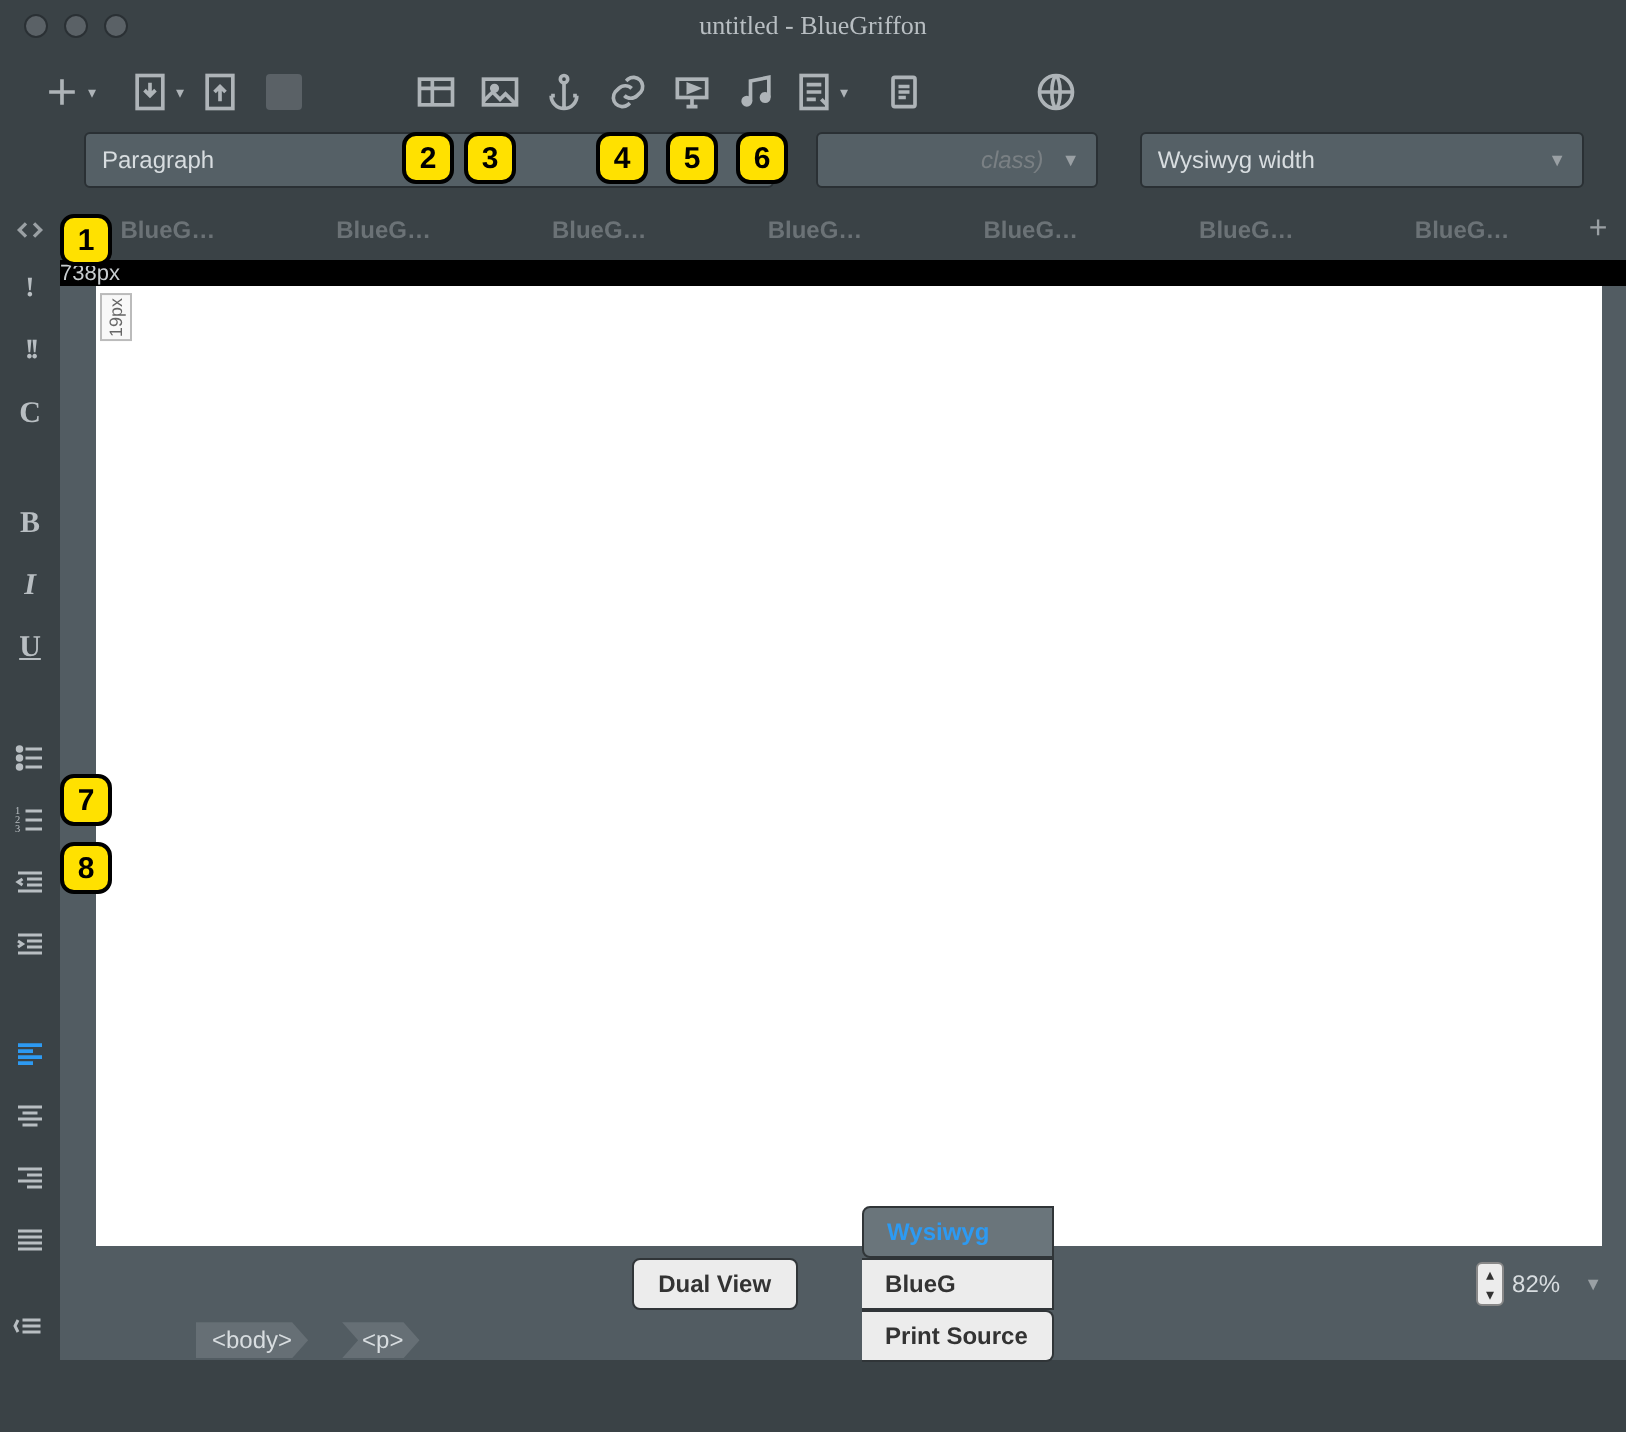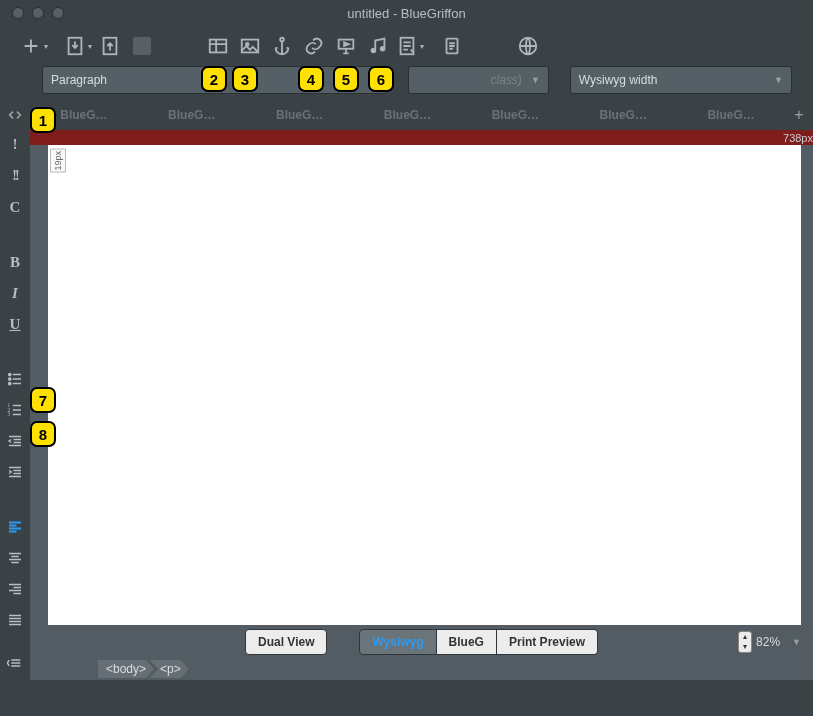--- a/index.html
+++ b/index.html
@@ -14,20 +14,21 @@
     position: relative;
   }
   
   .titlebar {
     height: 26px;
     background: #3a4246;
     display: flex;
     align-items: center;
     padding: 0 12px;
     position: relative;
+    font-family: Liberation Serif, serif;
   }
   .traffic-lights { display: flex; gap: 8px; }
   .traffic-light {
     width: 12px; height: 12px; border-radius: 50%;
     background: #5a6166;
     border: 0.5px solid #2a3034;
   }
   .title-text {
     position: absolute;
     left: 0; right: 0;
@@ -162,24 +163,24 @@
   
   .doc-wrap {
     flex: 1;
     display: flex;
     flex-direction: column;
     background: #525c62;
     position: relative;
   }
   .ruler-top {
     height: 18px;
-    background: #7f1d1d;
-    display: flex;
-    align-items: center;
-    justify-content: flex-end;
+    background: #000000;
+    display: flex;
+    align-items: center;
+    justify-content: flex-start;
     color: #c8cdd0;
     font-size: 11px;
     position: relative;
   }
   .ruler-left {
     width: 18px;
     background: #525c62;
   }
   .doc-body {
     flex: 1;
@@ -210,21 +211,21 @@
   }
   
   .bottom-controls {
     height: 38px;
     display: flex;
     align-items: center;
     justify-content: center;
     gap: 16px;
     position: relative;
   }
-  .view-btn-group { display: flex; }
+  .view-btn-group { display: flex; flex-direction: column; }
   .view-btn {
     background: #ececec;
     color: #333;
     font-size: 12px;
     font-weight: 600;
     padding: 5px 12px;
     border: 1px solid #303538;
     cursor: pointer;
   }
   .view-btn.solo { border-radius: 4px; margin-right: 16px; }
@@ -250,23 +251,24 @@
     font-size: 8px;
     color: #333;
     border: 1px solid #888;
   }
   .zoom-stepper div { flex:1; display:flex; align-items:center; justify-content:center; cursor:pointer;}
   .zoom-caret { font-size: 9px; color: #9aa0a4; margin-left: 8px; }
   
   .breadcrumb-row {
     height: 26px;
     display: flex;
-    align-items: center;
+    align-items: flex-start;
     padding-left: 68px;
     position: relative;
+    gap: 21px;
   }
   .crumb {
     background: #666f75;
     color: #d8dde0;
     font-size: 12px;
     padding: 2px 8px 2px 10px;
     position: relative;
     cursor: pointer;
     clip-path: polygon(0 0, calc(100% - 8px) 0, 100% 50%, calc(100% - 8px) 100%, 0 100%, 8px 50%);
     margin-right: -4px;
@@ -516,21 +518,21 @@
         <div class="doc-page">
           <div class="mini-badge">19px</div>
         </div>
       </div>
     </div>
     <div class="bottom-controls">
       <div class="view-btn solo">Dual View</div>
       <div class="view-btn-group">
         <div class="view-btn first active">Wysiwyg</div>
         <div class="view-btn mid">BlueG</div>
-        <div class="view-btn last">Print Preview</div>
+        <div class="view-btn last">Print Source</div>
       </div>
       <div class="zoom-group">
         <div class="zoom-stepper">
           <div>▴</div>
           <div>▾</div>
         </div>
         <span>82%</span>
         <span class="zoom-caret">▼</span>
       </div>
     </div>

